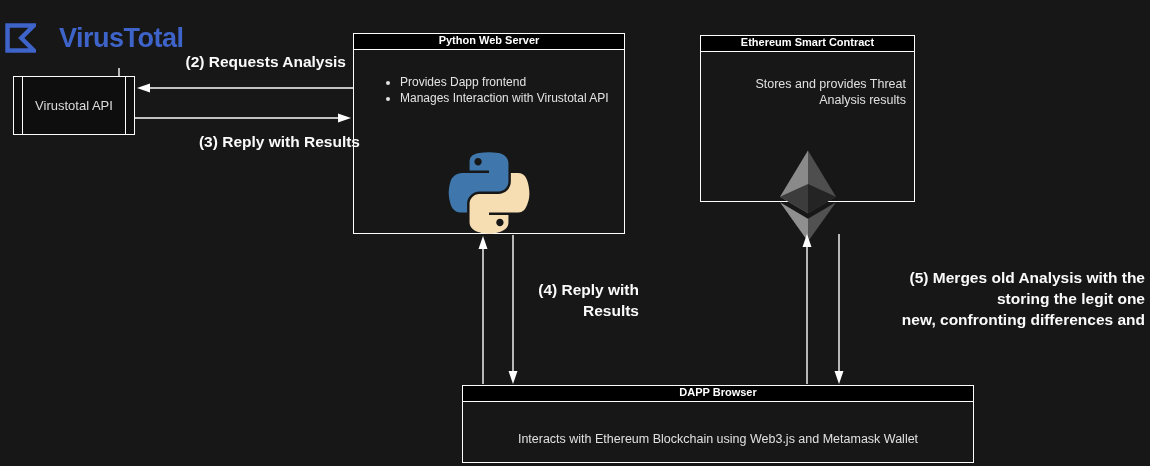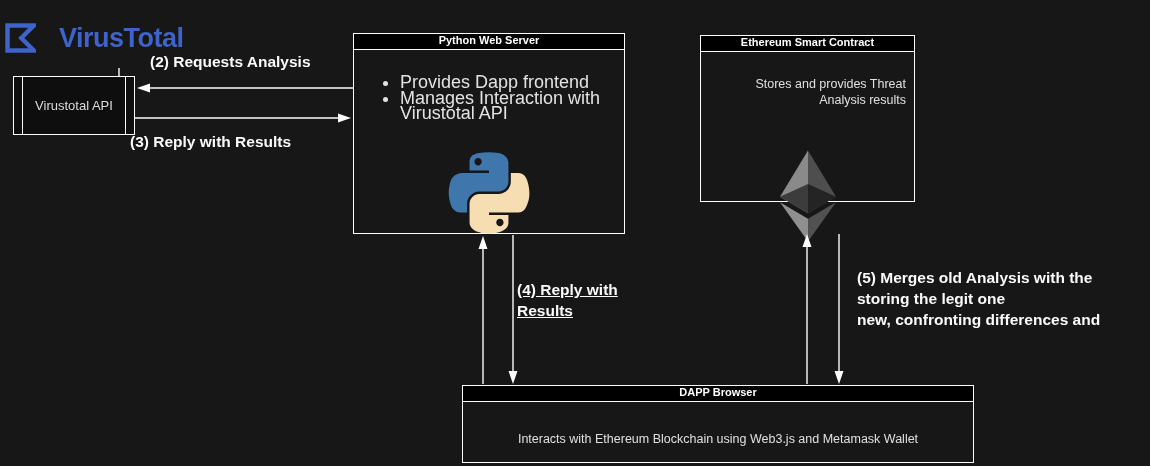--- a/index.html
+++ b/index.html
@@ -37,47 +37,47 @@
     font-size:13px;color:#dcdcdc;
   }
   .vt-api .bar-l,.vt-api .bar-r{
     position:absolute;top:0;bottom:0;width:0;border-left:1.5px solid #fdfdfd;
   }
   .vt-api .bar-l{left:8px;}
   .vt-api .bar-r{right:8px;}
   
   .python-node{left:353px;top:33px;width:272px;height:201px;}
   .python-node ul{
-    margin:25px 0 0 0;padding-left:46px;font-size:18px;color:#e3e3e3;
+    margin:25px 0 0 0;padding-left:46px;font-size:12px;color:#e3e3e3;
     line-height:15px;
   }
   .python-node li{margin:0 0 1px 0;}
   .python-logo{position:absolute;left:50%;transform:translateX(-50%);top:76px;}
   
   .eth-node{left:700px;top:35px;width:215px;height:167px;}
   .eth-desc{
     margin-top:24px;padding:0 8px;text-align:right;
     font-size:12.5px;color:#e0e0e0;line-height:16px;
   }
   .eth-logo{position:absolute;left:50%;transform:translateX(-50%);top:74px;}
   
   .dapp-node{left:462px;top:385px;width:512px;height:78px;}
   .dapp-node .node-body{
     display:flex;align-items:center;justify-content:center;height:51px;
     font-size:12.5px;color:#e0e0e0;text-align:center;padding:11px 6px;
   }
   
   .edge-label{
-    position:absolute;font-weight:bold;color:#fafafa;text-align:left;
+    position:absolute;font-weight:bold;color:#fafafa;text-align:right;
     font-size:15.5px;line-height:21px;white-space:nowrap;
   }
   .lbl-2{left:150px;top:51px;width:196px;}
-  .lbl-3{left:130px;top:131px;width:206px;}
+  .lbl-3{left:154px;top:131px;width:206px;}
   .lbl-1{left:349px;top:279px;width:122px;}
-  .lbl-4{left:517px;top:279px;width:122px;text-decoration:underline;}
+  .lbl-4{left:517px;top:279px;width:122px;}
   .lbl-5{left:857px;top:267px;width:288px;white-space:normal;}
   
   #arrows{position:absolute;left:0;top:0;pointer-events:none;}
   #arrows line{stroke:#fdfdfd;stroke-width:1.4;}
   #arrows polygon{fill:#fdfdfd;}
 </style>
 </head>
 <body>
 
 <div id="canvas">

